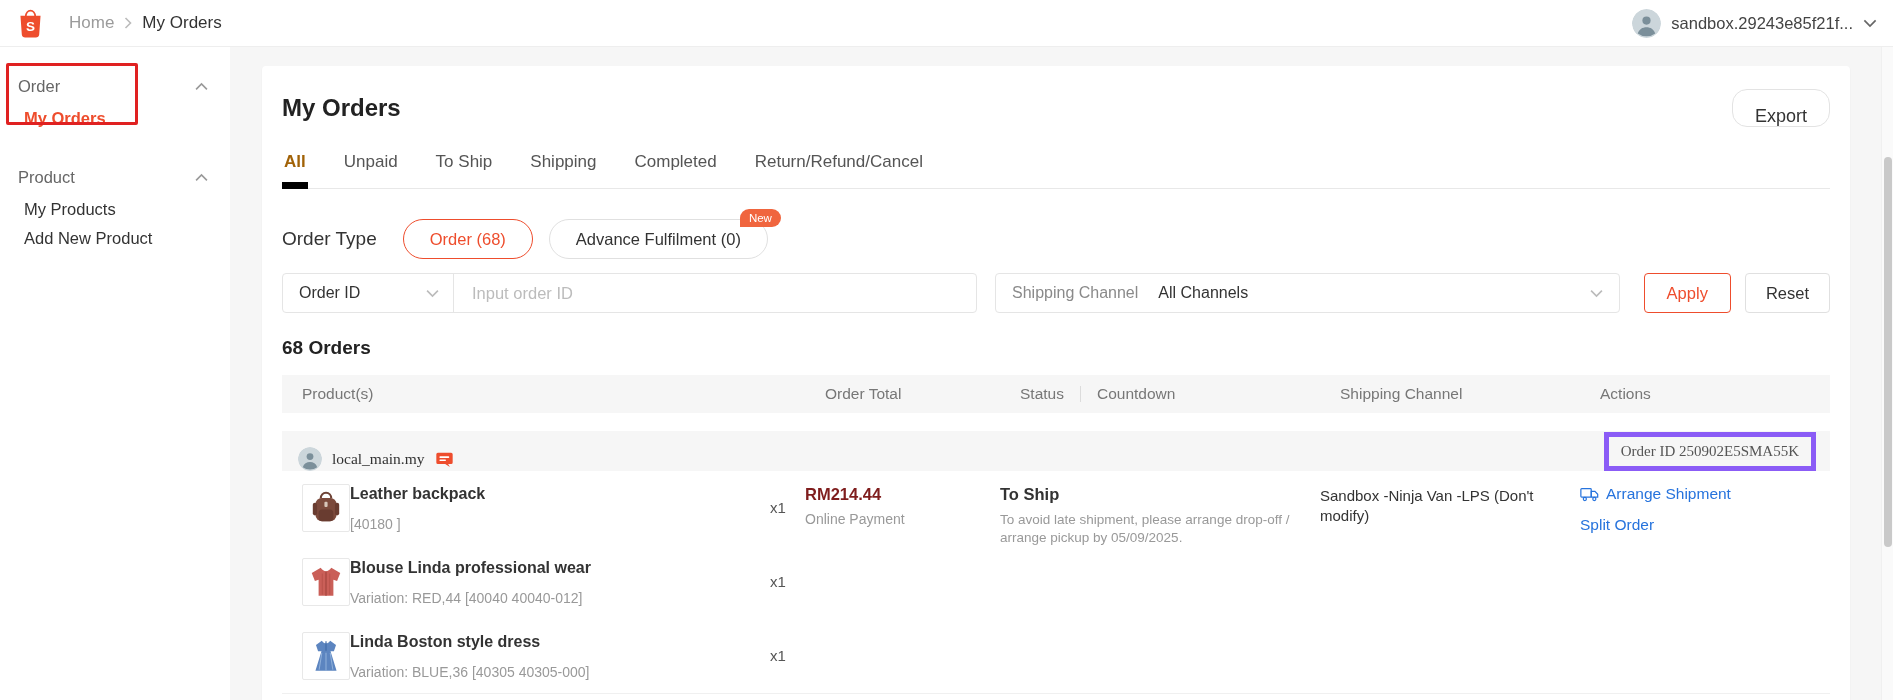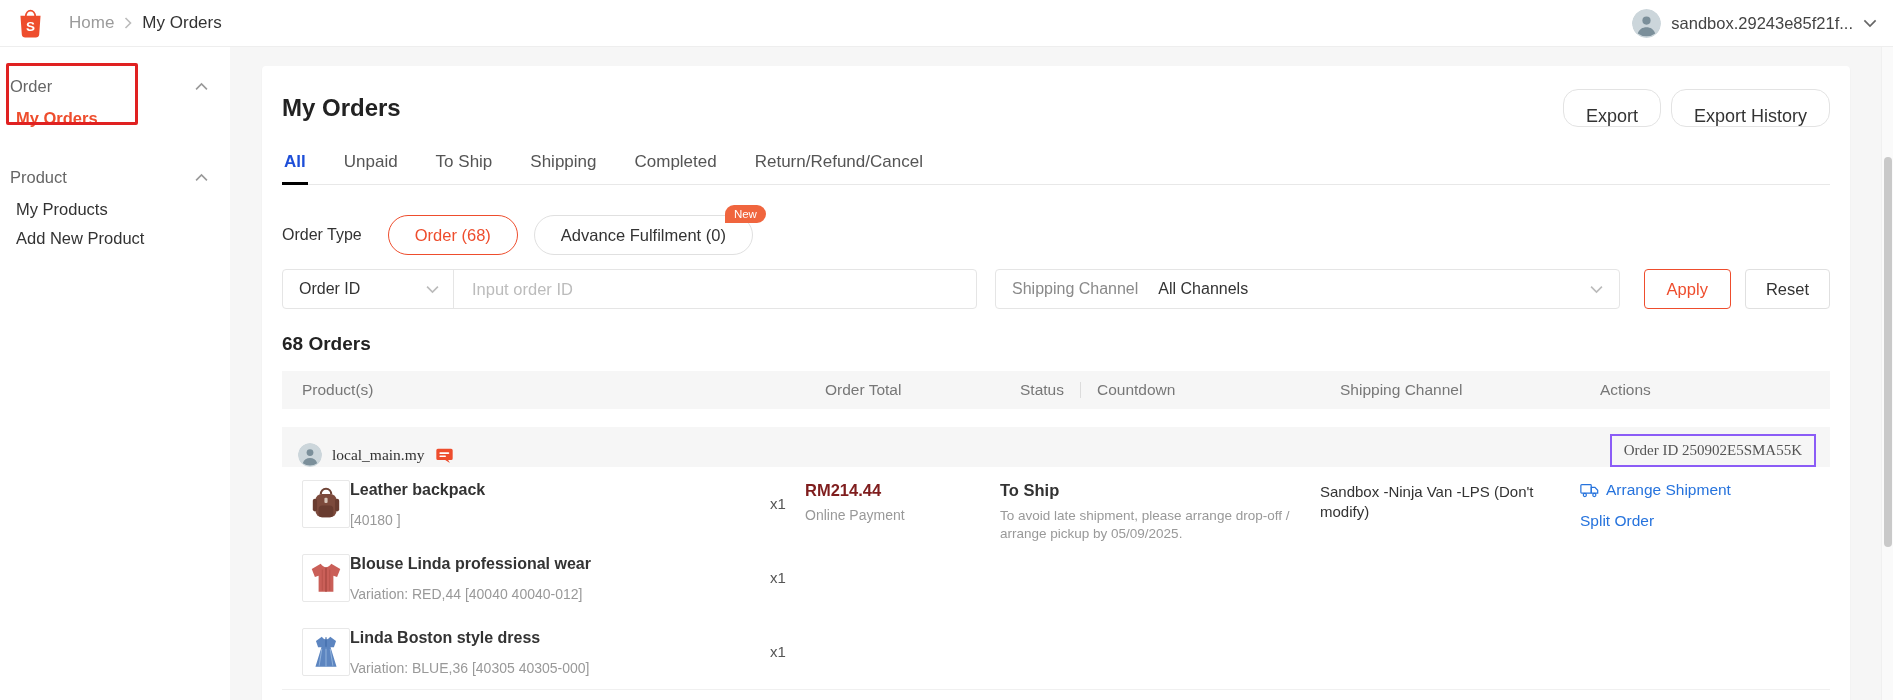--- a/index.html
+++ b/index.html
@@ -14,21 +14,21 @@
   .logo { margin-left:2px; display:flex; align-items:center; cursor:pointer; }
   .crumbs { display:flex; align-items:center; gap:10px; margin-left:26px; font-size:17px; }
   .crumb-home { color:#9b9b9b; cursor:pointer; }
   .crumb-sep { display:flex; align-items:center; }
   .crumb-cur { color:#333; }
   .userbox { margin-left:auto; display:flex; align-items:center; gap:10px; cursor:pointer; }
   .avatar { width:29px; height:29px; border-radius:50%; overflow:hidden; flex:0 0 auto; }
   .username { font-size:16.5px; color:#444; }
   
   .sidebar { position:absolute; top:47px; left:0; bottom:0; width:230px; background:#fff; z-index:2; }
-  .side-group { padding:0 0 0 10px; }
+  .side-group { padding:0 0 0 18px; }
   .side-group-head { display:flex; align-items:center; justify-content:space-between;
     padding-right:22px; height:26px; color:#666; font-size:16.5px; cursor:pointer; }
   .side-item { padding-left:6px; margin-top:10px; font-size:16.5px; color:#333; cursor:pointer; }
   .side-item.active { color:#EE4D2D; font-weight:bold; }
   .g1 { margin-top:26px; } .g2 { margin-top:36px; }
   .ann-side { position:absolute; left:6px; top:16px; width:132px; height:62px;
     border:3px solid #E02121; border-radius:2px; pointer-events:none; z-index:3; }
   
   .sbar { position:absolute; top:47px; right:0; bottom:0; width:12px; background:#fafafa;
     border-left:1px solid #f0f0f0; z-index:7; }
@@ -39,24 +39,24 @@
   .card { position:absolute; left:32px; top:19px; width:1588px; height:700px; background:#fff;
     border-radius:4px; box-shadow:0 1px 2px rgba(0,0,0,.05); padding:20px 20px 0; }
   .card-head { display:flex; align-items:center; justify-content:space-between; height:44px; }
   .page-title { font-size:24px; font-weight:bold; color:#222; }
   .head-btns { display:flex; gap:10px; }
   .btn { height:38px; padding:16px 22px; background:#fff; border:1px solid #e3e3e3; border-radius:15px;
     font-size:18px; color:#333; cursor:pointer; font-family:inherit; }
   
   .tabs { display:flex; gap:34px; border-bottom:1px solid #e8e8e8; margin-top:14px; }
   .tab { padding:8px 2px 10px; font-size:17px; color:#555; cursor:pointer; }
-  .tab.active { color:#1d4ed8; font-weight:bold; border-bottom:3px solid #000000; margin-bottom:-1px; }
+  .tab.active { color:#a16207; font-weight:bold; border-bottom:7px solid #000000; margin-bottom:-1px; }
   
   .otype { margin-top:30px; display:flex; align-items:center; }
-  .otype-label { font-size:16px; color:#333; margin-right:26px; }
+  .otype-label { font-size:19px; color:#333; margin-right:26px; }
   .pill { position:relative; height:40px; padding:0 26px; display:flex; align-items:center;
     border:1px solid #e0e0e0; border-radius:20px; font-size:16.5px; color:#333; background:#fff;
     cursor:pointer; margin-right:16px; }
   .pill.active { border-color:#EE4D2D; color:#EE4D2D; }
   .new-badge { position:absolute; top:-11px; right:-14px; background:#F0653E; color:#fff;
     font-size:11.5px; font-weight:normal; padding:3px 9px; border-radius:10px 10px 10px 0; }
   
   .filters { margin-top:14px; display:flex; align-items:center; }
   .fld-group { width:695px; height:40px; border:1px solid #e5e5e5; border-radius:4px;
     display:flex; align-items:center; background:#fff; }
@@ -82,21 +82,21 @@
   .thead .sc { display:flex; align-items:center; }
   .sc-div { width:1px; height:16px; background:#dcdcdc; margin:0 16px; }
   
   .order { margin-top:18px; }
   .order-head { height:40px; background:#f6f6f6; display:flex; align-items:flex-end;
     justify-content:space-between; padding:0 14px 0 16px;font-family:Liberation Serif, serif; }
   .shop { display:flex; align-items:center; gap:10px; }
   .shop-avatar { width:24px; height:24px; border-radius:50%; overflow:hidden; }
   .shop-name { font-size:15.5px; color:#333; cursor:pointer; }
   .chat-icon { display:flex; cursor:pointer; }
-  .ann-order { border:2px solid #8b5cf6; background:#f6f6f6; padding:6px 12px; font-size:15px;
+  .ann-order { border:5px solid #8b5cf6; background:#f6f6f6; padding:6px 12px; font-size:15px;
     color:#555; white-space:nowrap; }
   .order-body { display:flex; align-items:flex-start; padding-left:20px; border-bottom:1px solid #f0f0f0; }
   .prod-col { width:503px; }
   .prod-row { display:flex; align-items:flex-start; padding:13px 0; min-height:74px; }
   .thumb { width:48px; height:48px; border:1px solid #e8e8e8; border-radius:2px; background:#fff;
     display:flex; align-items:center; justify-content:center; flex:0 0 auto; cursor:pointer; }
   .prod-info { flex:1; height:48px; display:flex; flex-direction:column;
     justify-content:space-between; padding-top:1px; }
   .prod-name { font-size:16px; font-weight:bold; color:#333; cursor:pointer; }
   .prod-var { font-size:14px; color:#999; }
@@ -170,21 +170,20 @@
   </div>
 </aside>
 
 <main class="content">
   <div class="card">
 
     <div class="card-head">
       <h1 class="page-title">My Orders</h1>
       <div class="head-btns">
         <button class="btn">Export</button>
-        <button class="btn">Export History</button>
       </div>
     </div>
 
     <div class="tabs">
       <div class="tab active">All</div>
       <div class="tab">Unpaid</div>
       <div class="tab">To Ship</div>
       <div class="tab">Shipping</div>
       <div class="tab">Completed</div>
       <div class="tab">Return/Refund/Cancel</div>

